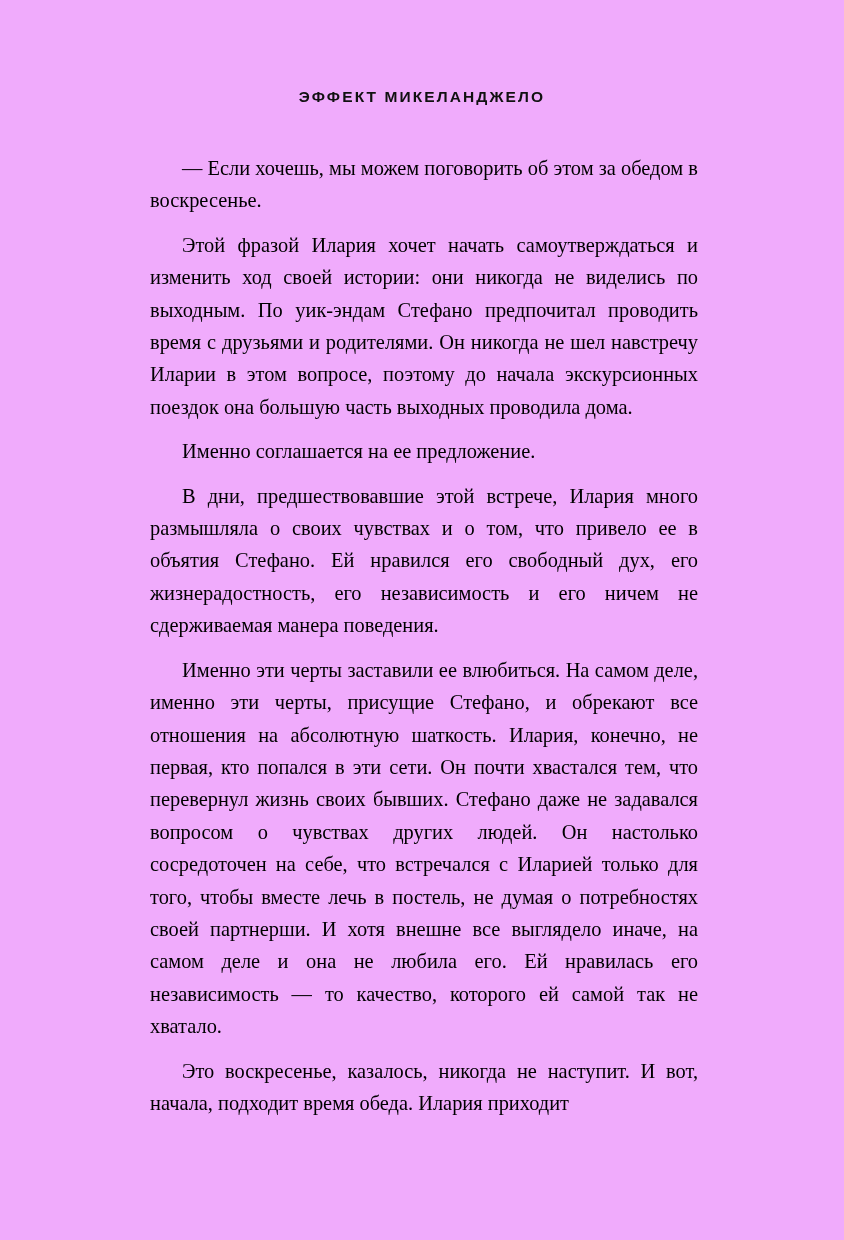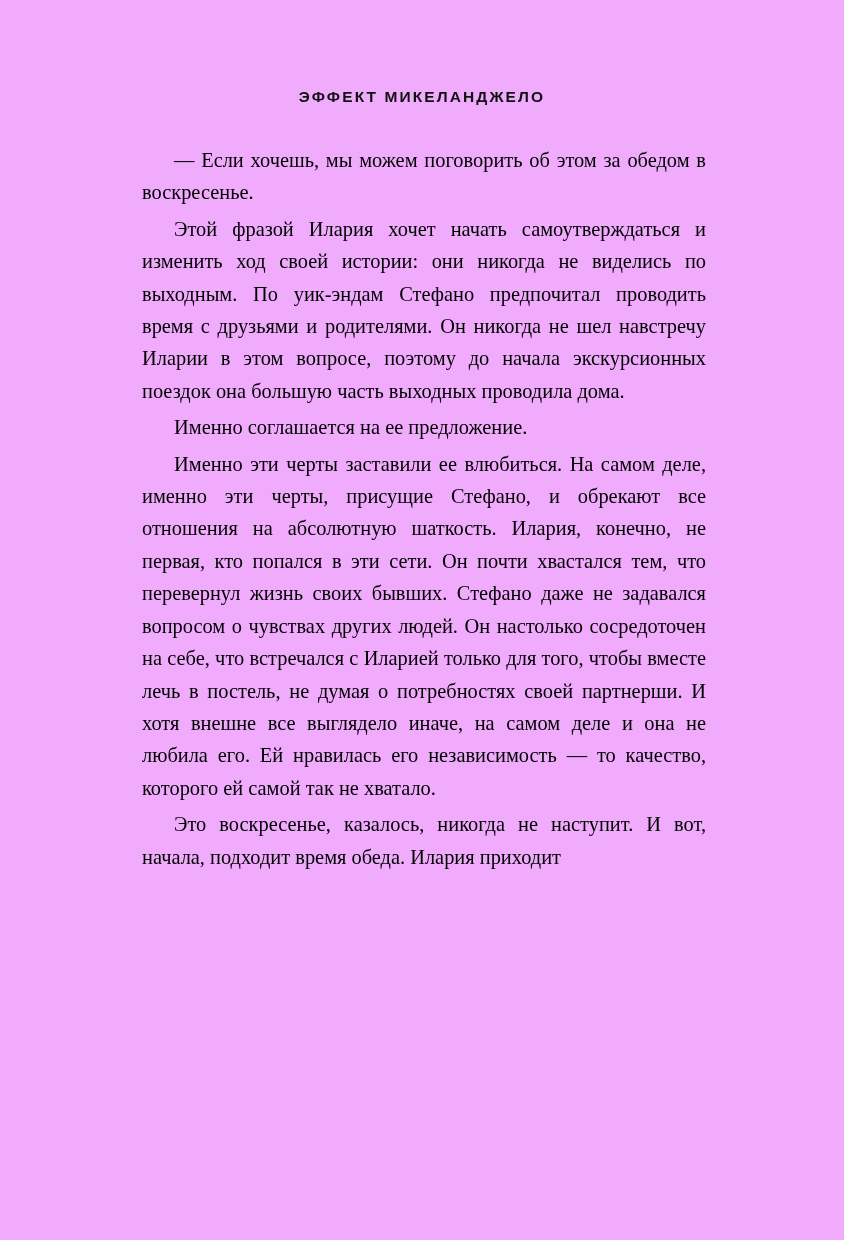--- a/index.html
+++ b/index.html
@@ -40,21 +40,21 @@
     top: 140px;
     left: 138px;
     width: 572px;
     font-size: 20.4px;
     line-height: 32.4px;
     text-align: justify;
     text-justify: inter-word;
     color: #000000;
   }
   .body-text p {
-    margin: 4px;
+    margin: 12px;
     text-indent: 32px;
     hyphens: manual;
   }
   .body-text p.dialogue {
     text-indent: 32px;
   }
   .page-number {
     position: absolute;
     top: 1122px;
     left: 0;
@@ -70,18 +70,19 @@
 <body>
 
 <div class="page">
 
   <div class="running-head">ЭФФЕКТ МИКЕЛАНДЖЕЛО</div>
 
   <div class="body-text">
     <p class="dialogue">— Если хочешь, мы можем поговорить об этом за обедом в воскресенье.</p>
     <p>Этой фразой Илария хочет начать самоутверждаться и изменить ход своей истории: они никогда не виделись по выходным. По уик-эндам Стефано предпочитал проводить время с друзьями и родителями. Он никогда не шел навстречу Иларии в этом вопросе, поэтому до начала экскурсионных поездок она большую часть выходных проводила дома.</p>
     <p>Именно соглашается на ее предложение.</p>
+    <p>В дни, предшествовавшие этой встрече, Илария много размышляла о своих чувствах и о том, что привело ее в объятия Стефано. Ей нравился его свободный дух, его жизнерадостность, его независимость и его ничем не сдерживаемая манера поведения.</p>
     <p>Именно эти черты заставили ее влюбиться. На самом деле, именно эти черты, присущие Стефано, и обрекают все отношения на абсолютную шаткость. Илария, конечно, не первая, кто попался в эти сети. Он почти хвастался тем, что перевернул жизнь своих бывших. Стефано даже не задавался вопросом о чувствах других людей. Он настолько сосредоточен на себе, что встречался с Иларией только для того, чтобы вместе лечь в постель, не думая о потребностях своей партнерши. И хотя внешне все выглядело иначе, на самом деле и она не любила его. Ей нравилась его независимость — то качество, которого ей самой так не хватало.</p>
     <p>Это воскресенье, казалось, никогда не наступит. И вот, начала, подходит время обеда. Илария приходит</p>
   </div>
 
 
 </div>
 
 </body></html>

